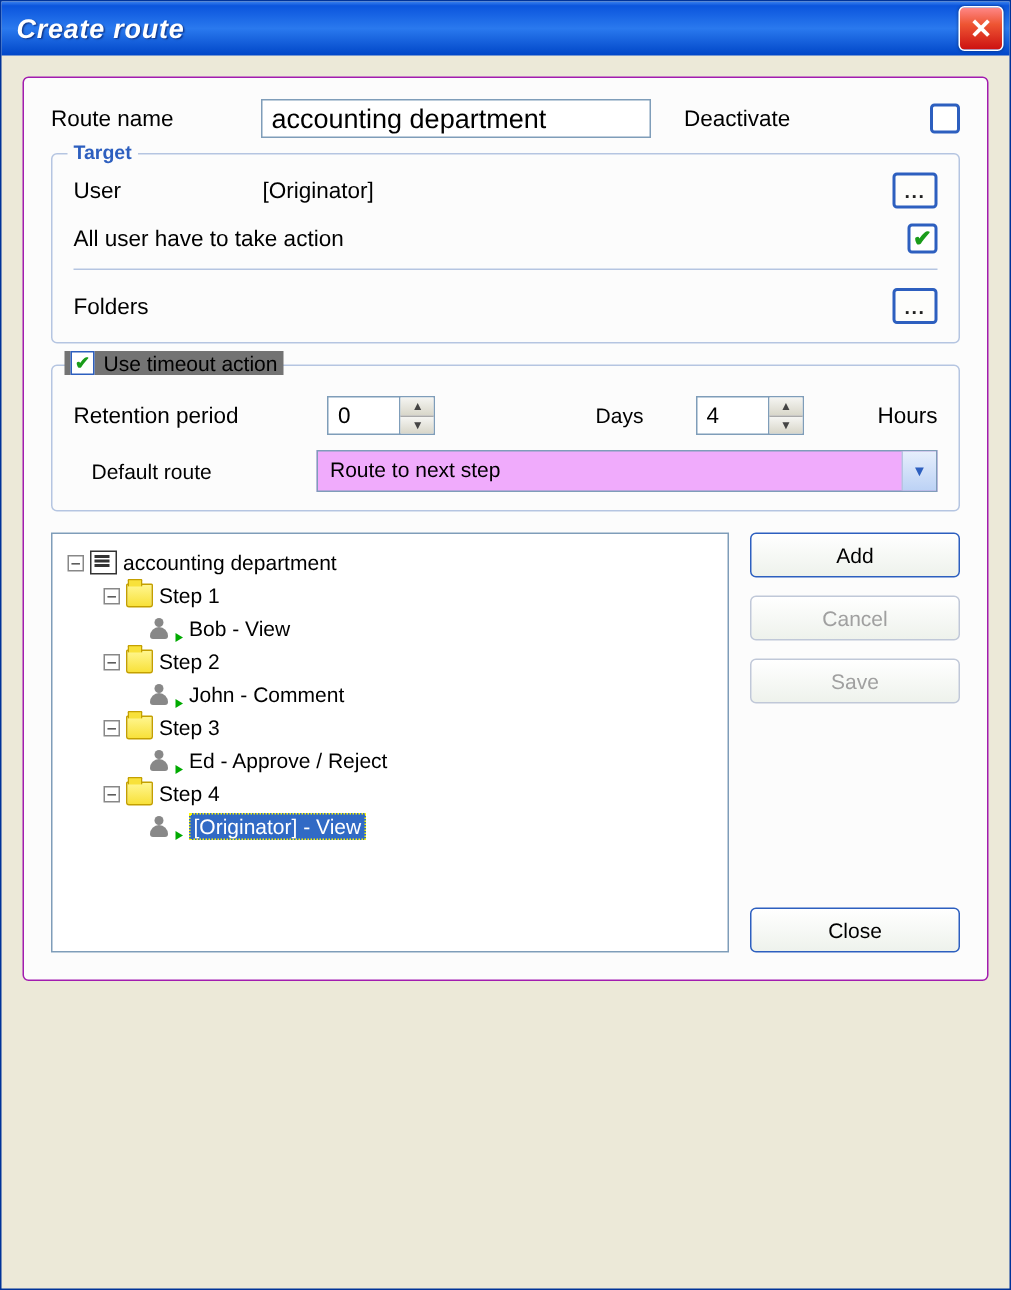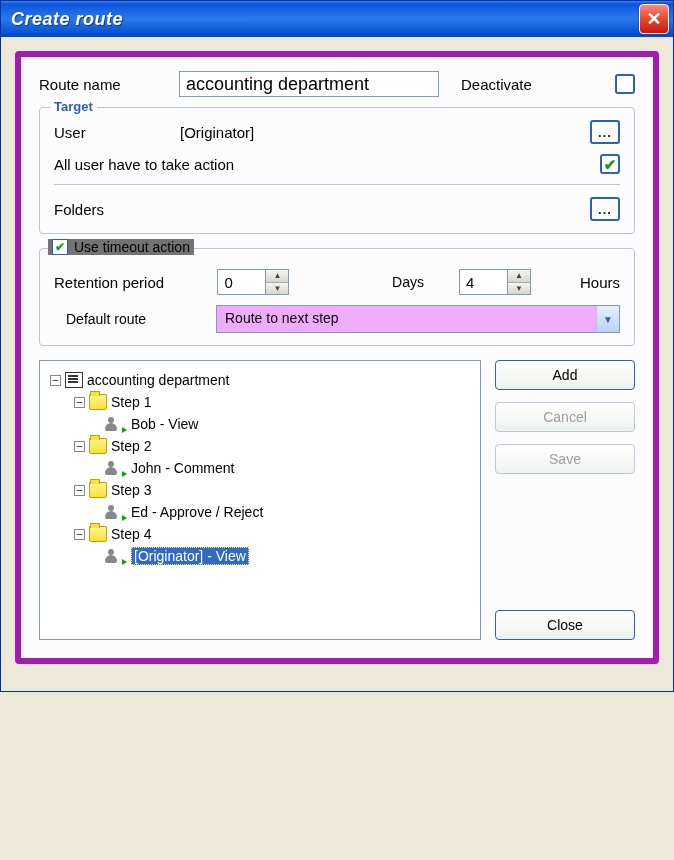--- a/index.html
+++ b/index.html
@@ -7,21 +7,21 @@
     padding: 0;
     font-family: Tahoma, Arial, sans-serif;
     font-size: 13px;
     background: #ece9d8;
     width: 674px;
     height: 860px;
     overflow: hidden;
   }
   .window {
     width: 674px;
-    height: 692px;
+    height: 860px;
     background: #ece9d8;
     border: 1px solid #003399;
     box-sizing: border-box;
     display: flex;
     flex-direction: column;
   }
   .titlebar {
     height: 36px;
     background: linear-gradient(to bottom, #3a81ee 0%, #0b55dd 8%, #2a79ee 50%, #0046c8 100%);
     display: flex;
@@ -52,21 +52,21 @@
     cursor: pointer;
     box-shadow: 0 0 2px rgba(0,0,0,0.4);
   }
   .content {
     flex: 1;
     padding: 14px;
     box-sizing: border-box;
   }
   .panel {
     background: #fcfcfc;
-    border: 6px solid #a21caf;
+    border: 1px solid #a21caf;
     border-radius: 4px;
     padding: 14px 18px 18px 18px;
     box-sizing: border-box;
   }
   .row {
     display: flex;
     align-items: center;
     margin-bottom: 10px;
   }
   .label {

